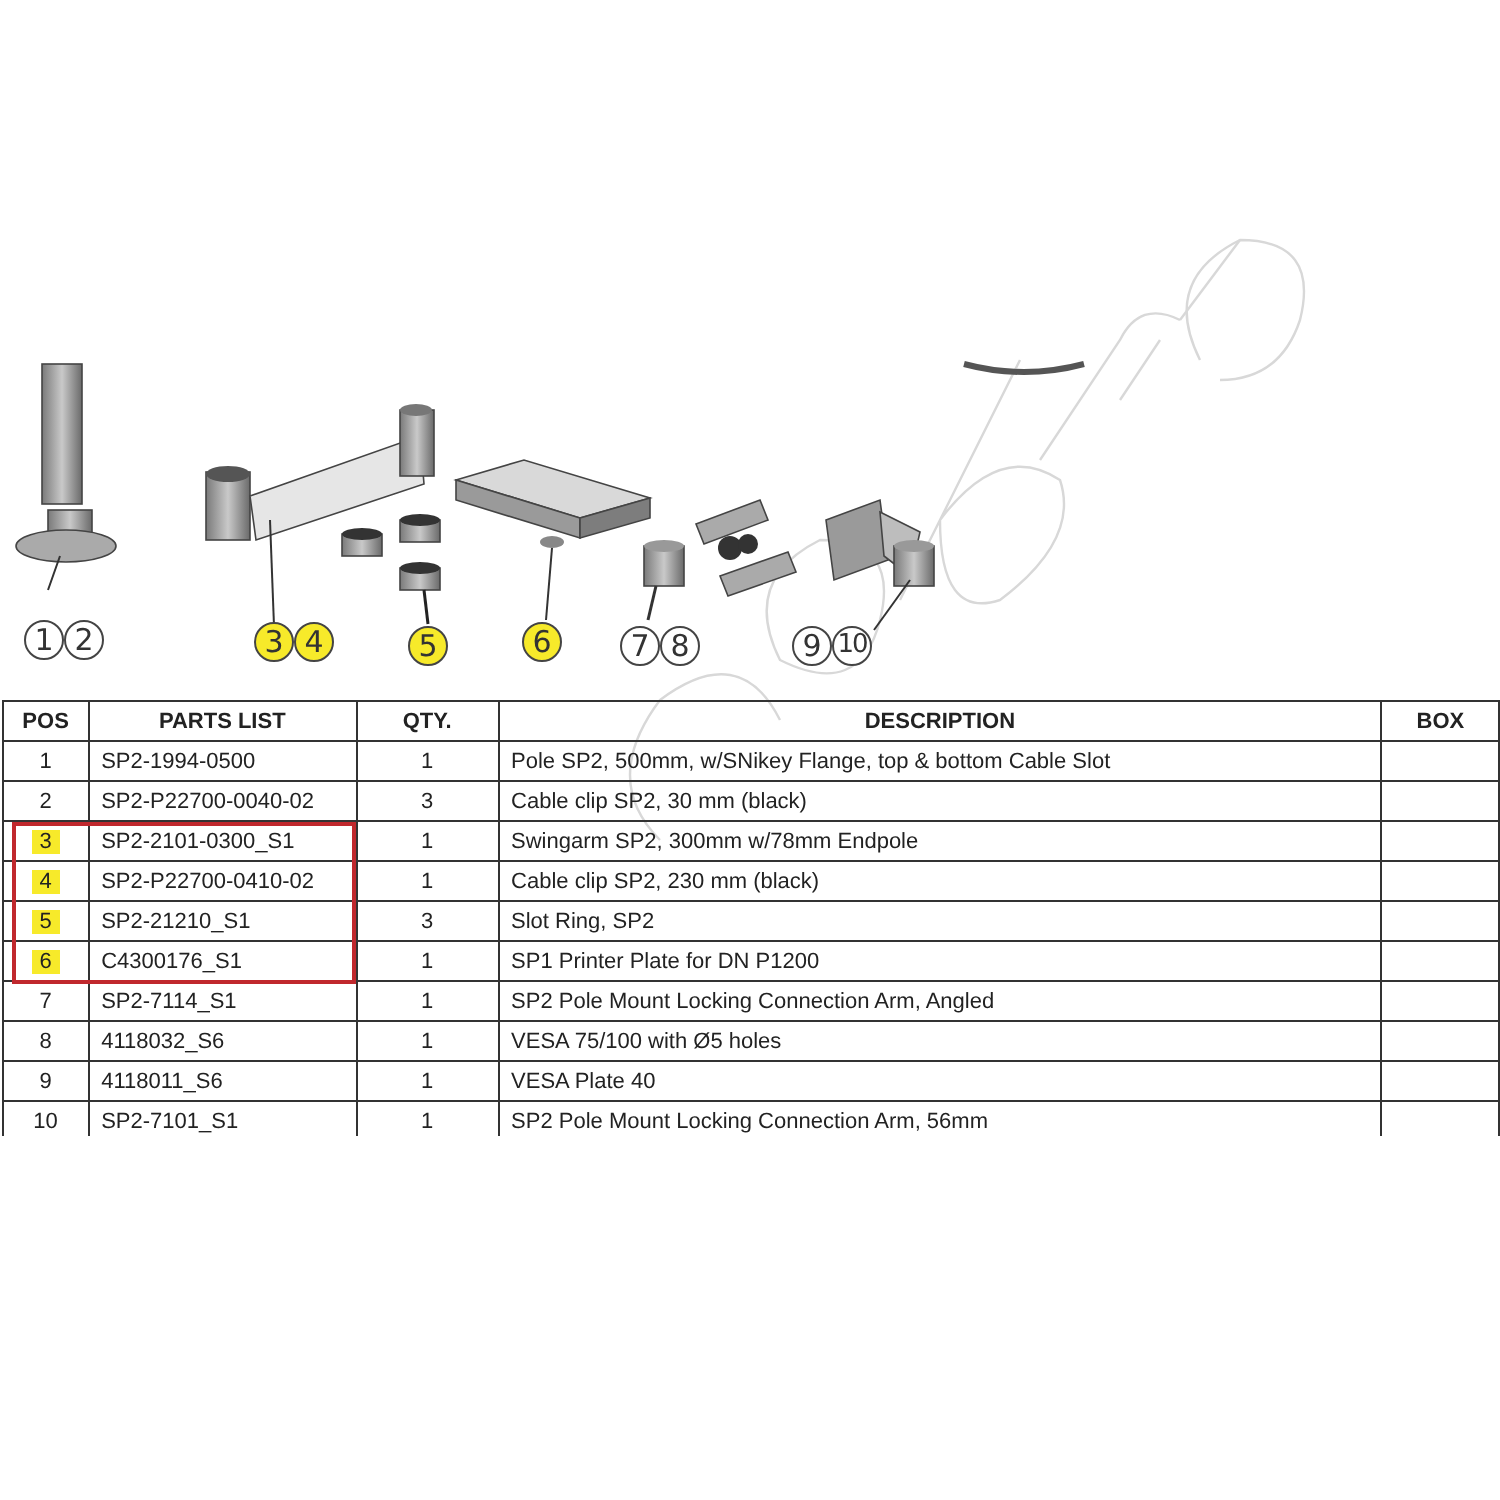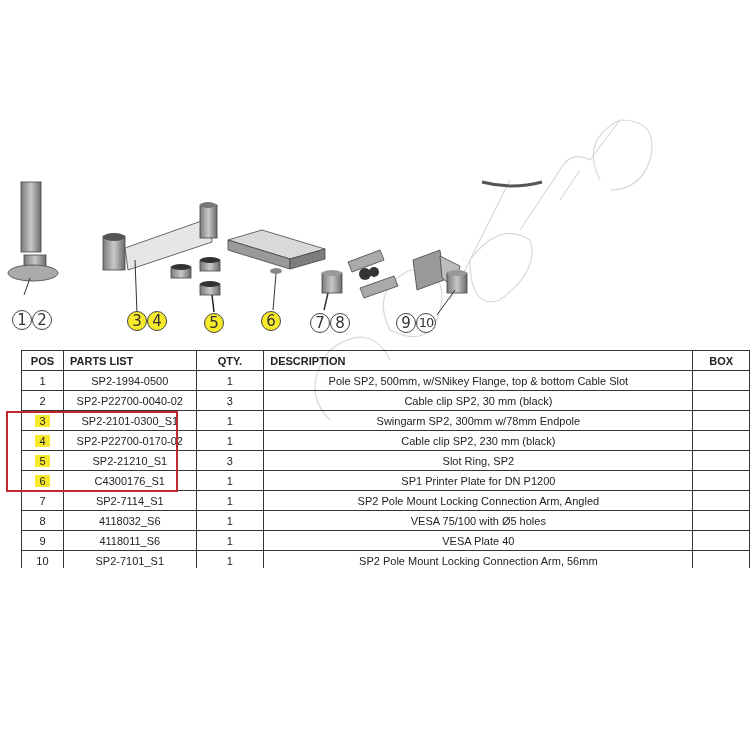--- a/index.html
+++ b/index.html
@@ -12,27 +12,27 @@
     .callout {
       position: absolute; width: 20px; height: 20px; border-radius: 50%;
       border: 1px solid #444; background: #fff; box-sizing: border-box;
       font-size: 15px; line-height: 18px; text-align: center; color: #333;
       font-family: "DejaVu Sans", sans-serif;
     }
     .callout.hl { background: #f7ea2a; }
     .callout.two { font-size: 13px; letter-spacing: -1px; }
 
     table.parts {
-      position: absolute; left: 21px; top: 350px; border-collapse: collapse;
+      position: absolute; left: 1px; top: 350px; border-collapse: collapse;
       font-size: 11px; table-layout: fixed; padding-left: 48px;
     }
     table.parts td, table.parts th {
-      border: 1.5px solid #333; height: 19px; padding: 0 6px; white-space: nowrap; overflow: hidden; text-align: center;
-    }
-    table.parts th { font-weight: bold; text-align: left; font-size: 11px; }
+      border: 1.5px solid #333; height: 19px; padding: 0 6px; white-space: nowrap; overflow: hidden;
+    }
+    table.parts th { font-weight: bold; text-align: center; font-size: 11px; }
     table.parts th.c, table.parts td.c { text-align: center; }
     .pos-hl { background: #f7ea2a; padding: 0 4px; }
     .redbox {
       position: absolute; left: 6px; top: 411px; width: 172px; height: 81px;
       border: 2px solid #c0282d; box-sizing: border-box; pointer-events: none;
     }
     .cutoff { position: absolute; left: 0; top: 568px; width: 750px; height: 182px; background: #fff; }
   </style>
 </head>
 <body>
@@ -159,21 +159,21 @@
     </tr>
     <tr>
       <td class="c"><span class="pos-hl">3</span></td>
       <td>SP2-2101-0300_S1</td>
       <td class="c">1</td>
       <td>Swingarm SP2, 300mm w/78mm Endpole</td>
       <td></td>
     </tr>
     <tr>
       <td class="c"><span class="pos-hl">4</span></td>
-      <td>SP2-P22700-0170-02</td>
+      <td>SP2-P22700-0410-02</td>
       <td class="c">1</td>
       <td>Cable clip SP2, 230 mm (black)</td>
       <td></td>
     </tr>
     <tr>
       <td class="c"><span class="pos-hl">5</span></td>
       <td>SP2-21210_S1</td>
       <td class="c">3</td>
       <td>Slot Ring, SP2</td>
       <td></td>

